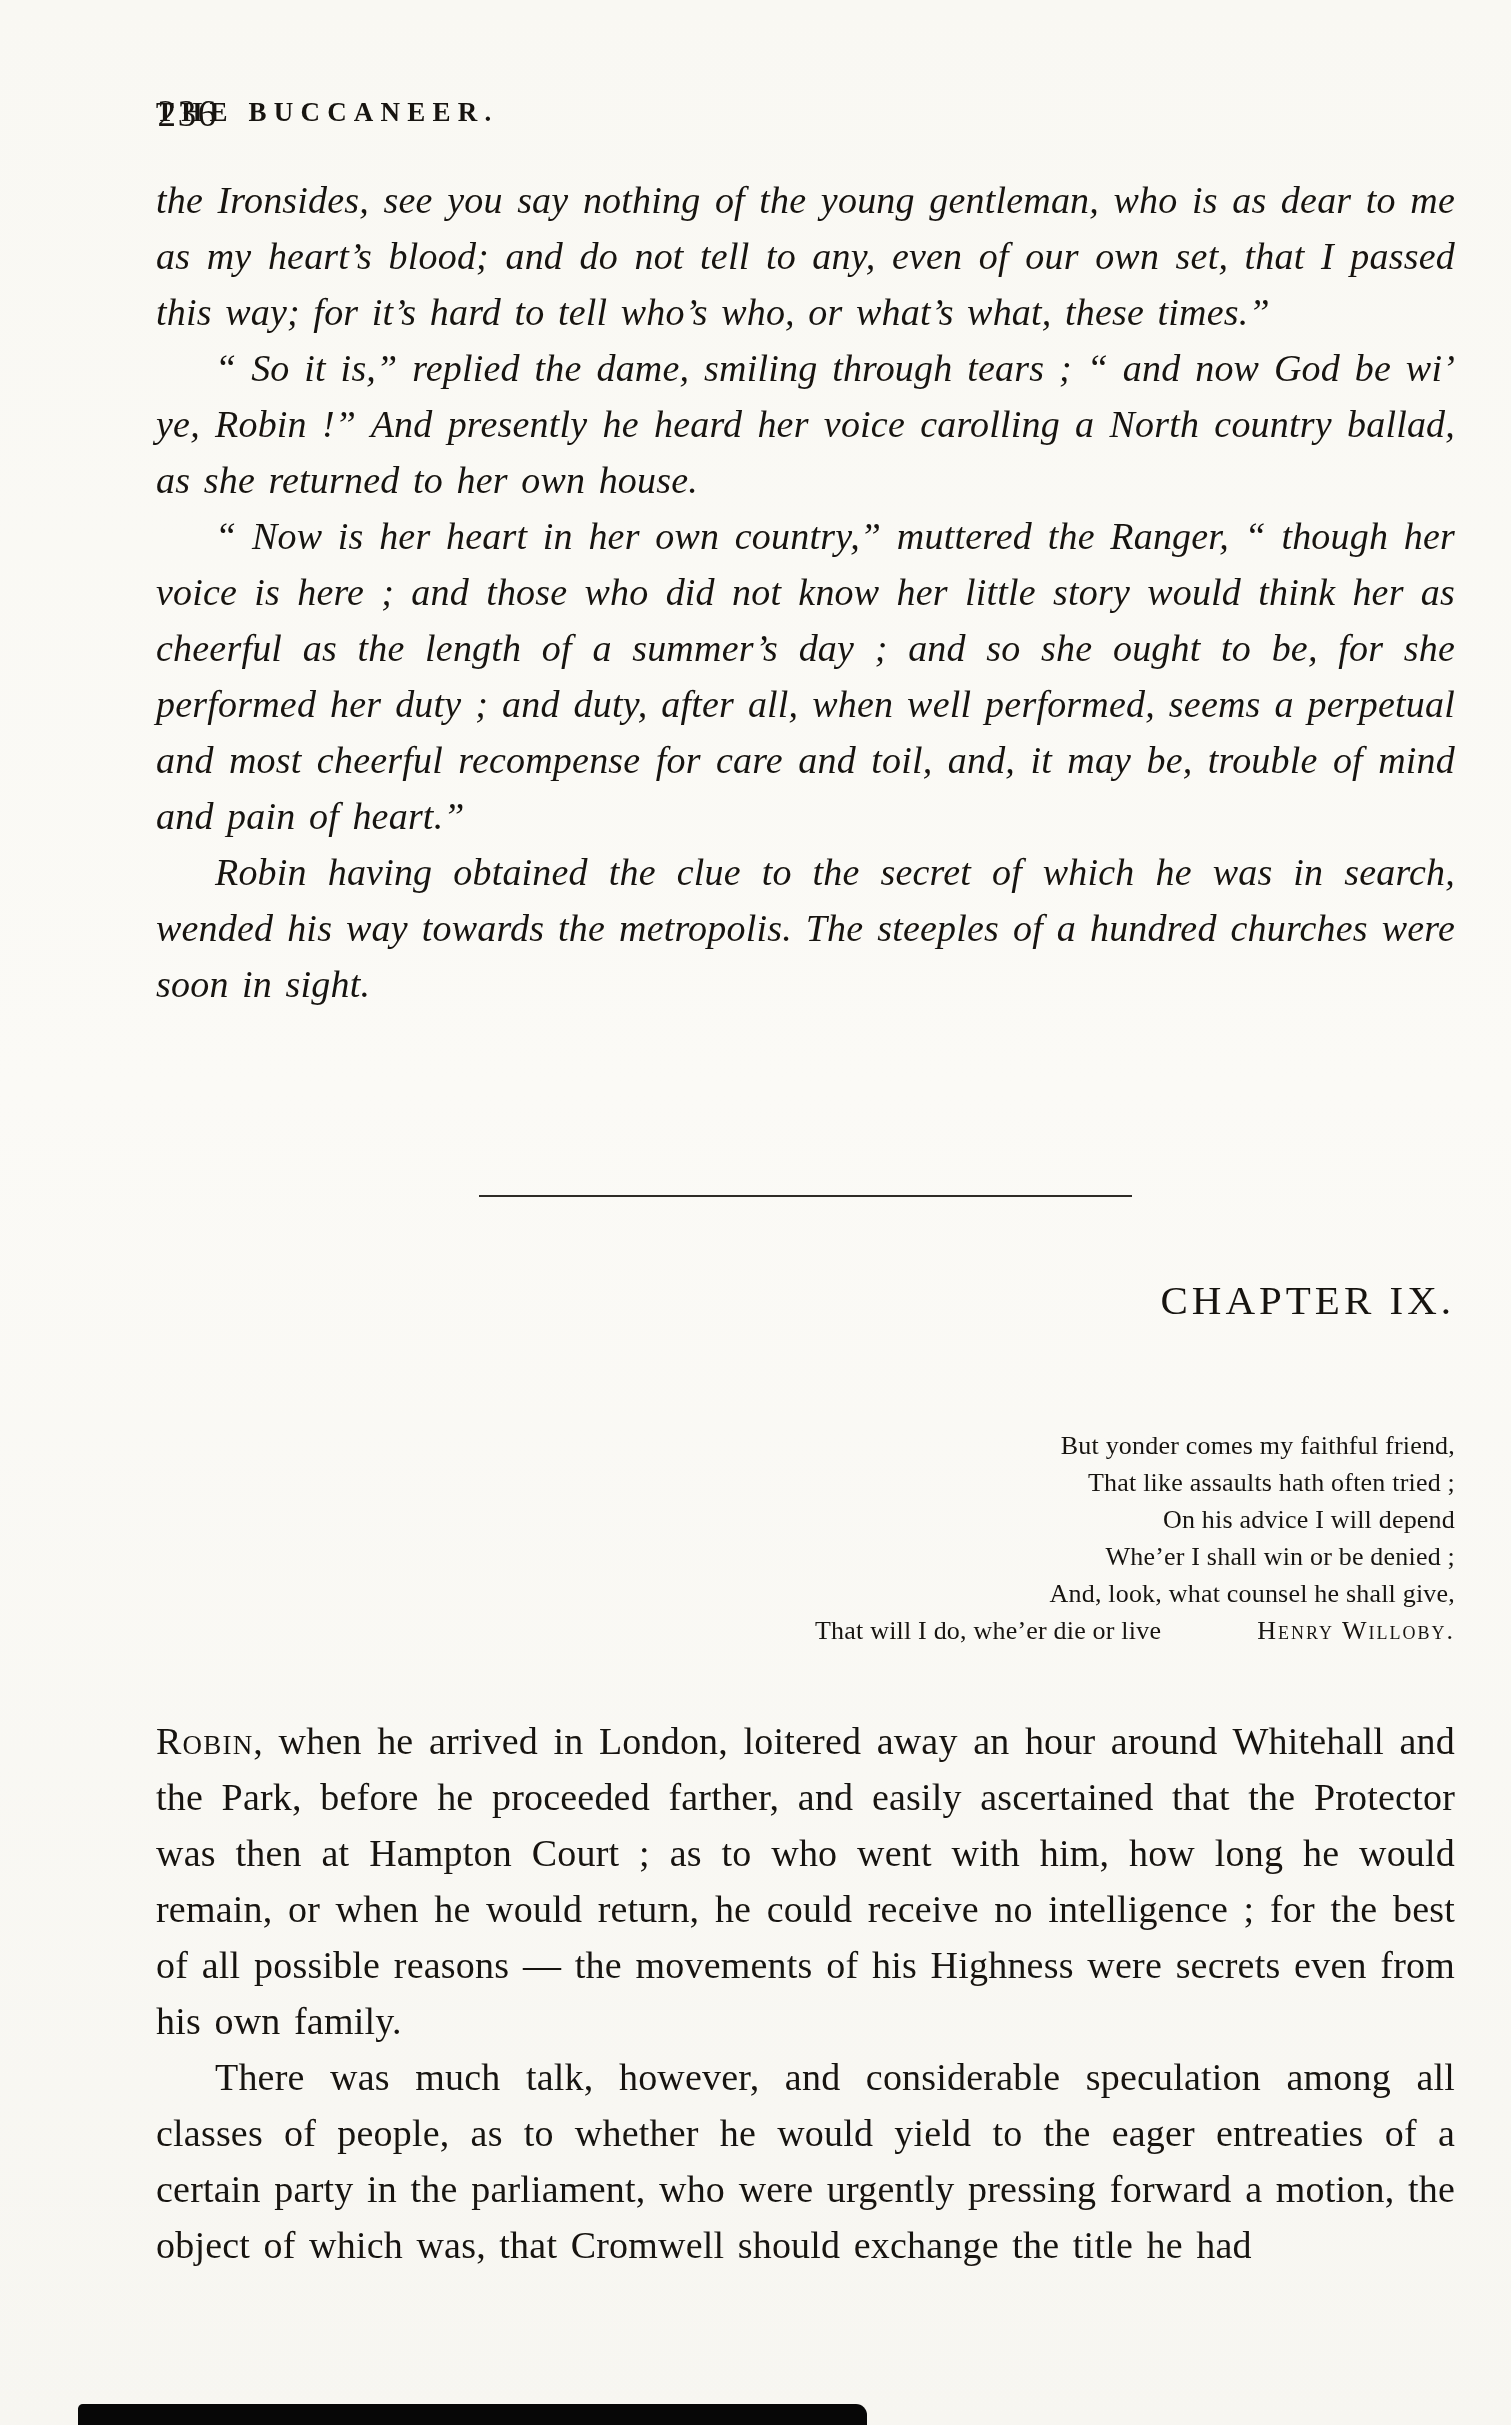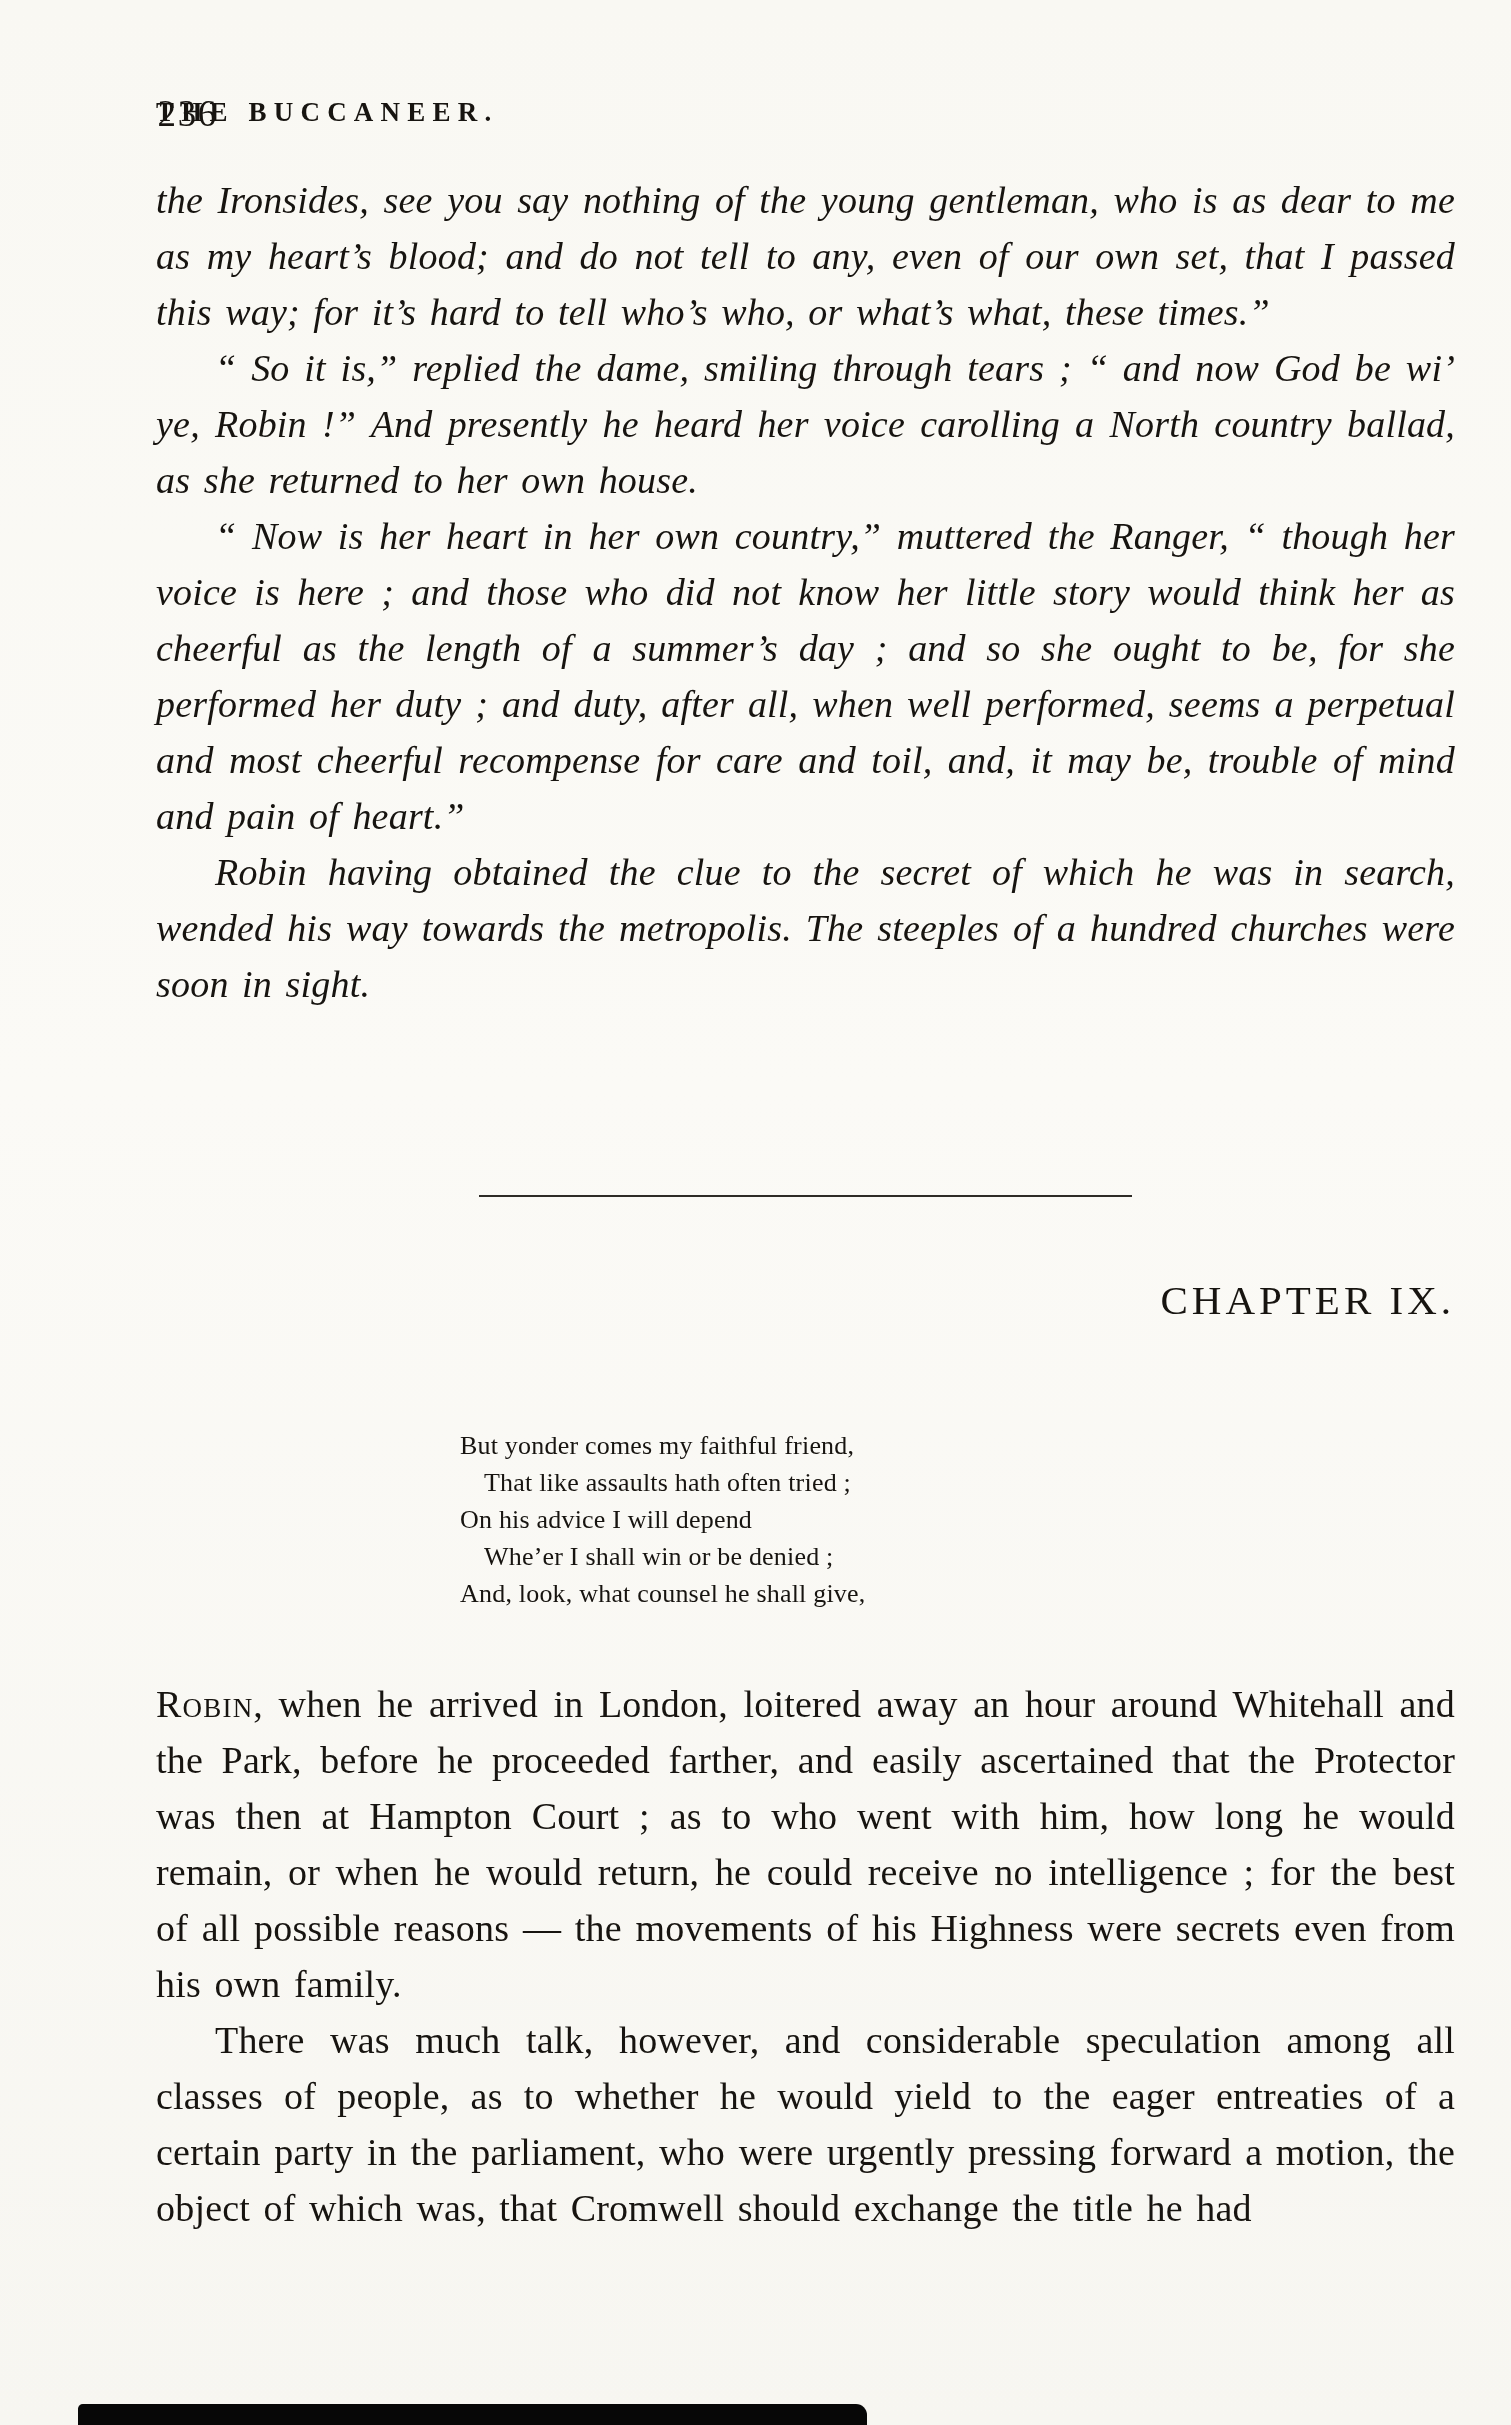--- a/index.html
+++ b/index.html
@@ -81,20 +81,21 @@
     line-height: 46px;
     font-weight: 400;
     letter-spacing: 4px;
   }
   
   .epigraph {
     margin: 104px 0 0 304px;
     font-size: 26px;
     line-height: 37px;
     letter-spacing: 0.2px;
+    text-align: right;
   }
   .epi-line {
     white-space: nowrap;
   }
   .epi-indent {
     padding-left: 24px;
   }
   .epi-attribution {
     font-variant: small-caps;
     letter-spacing: 2px;
@@ -136,20 +137,23 @@
     <hr class="divider">
 
     <h2 class="chapter-heading">CHAPTER IX.</h2>
 
     <div class="epigraph">
       <div class="epi-line">But yonder comes my faithful friend,</div>
       <div class="epi-line epi-indent">That like assaults hath often tried ;</div>
       <div class="epi-line">On his advice I will depend</div>
       <div class="epi-line epi-indent">Whe’er I shall win or be denied ;</div>
       <div class="epi-line">And, look, what counsel he shall give,</div>
+      <div class="epi-line epi-indent">
+        <span>That will I do, whe’er die or live</span><span class="epi-attribution">Henry Willoby.</span>
+      </div>
     </div>
 
     <section class="chapter-body">
       <p class="para no-indent">
         <span class="smallcaps">Robin</span><span>, when he arrived in London, loitered away an hour around Whitehall and the Park, before he proceeded farther, and easily ascertained that the Protector was then at Hampton Court ; as to who went with him, how long he would remain, or when he would return, he could receive no intelligence ; for the best of all possible reasons — the movements of his Highness were secrets even from his own family.</span>
       </p>
       <p class="para">There was much talk, however, and considerable speculation among all classes of people, as to whether he would yield to the eager entreaties of a certain party in the parliament, who were urgently pressing forward a motion, the object of which was, that Cromwell should exchange the title he had</p>
     </section>
 
   </div>

